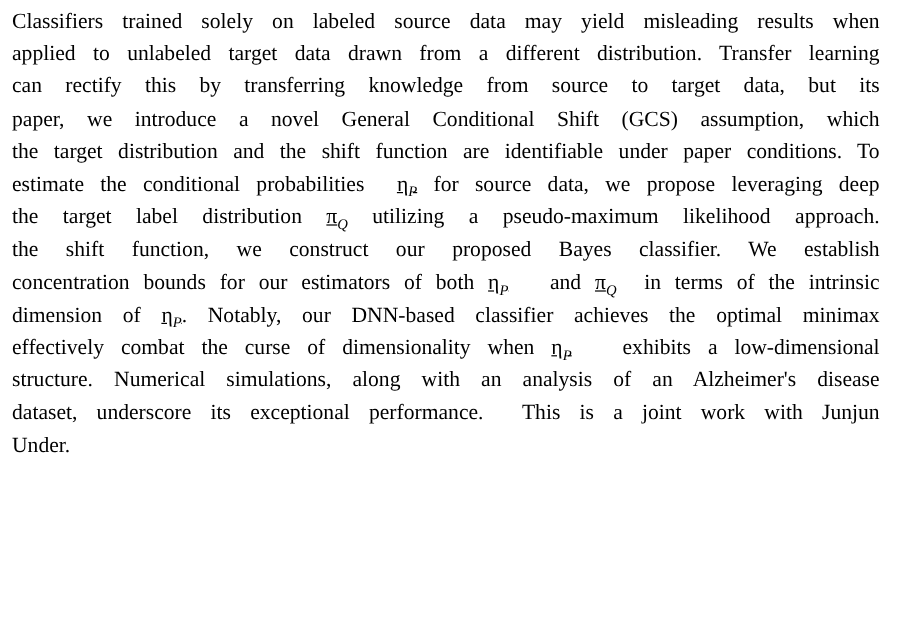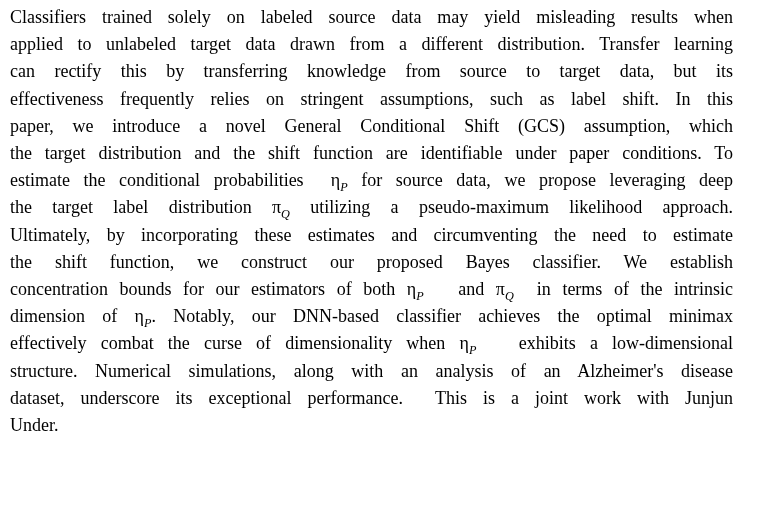--- a/index.html
+++ b/index.html
@@ -27,40 +27,39 @@
     text-align: justify;
     text-align-last: justify;
   }
   .abstract .line.last {
     text-align-last: left;
   }
   .math {
     font-family: "Liberation Serif", "DejaVu Serif", serif;
     font-style: normal;
     white-space: nowrap;
+    text-decoration: underline;
   }
   .math sub {
     font-style: italic;
     font-size: 0.68em;
     line-height: 0;
   }
 </style>
 </head>
 <body>
 
 <div class="abstract">
     <div class="line">Classifiers trained solely on labeled source data may yield misleading results when</div>
     <div class="line">applied to unlabeled target data drawn from a different distribution. Transfer learning</div>
     <div class="line">can rectify this by transferring knowledge from source to target data, but its</div>
-    <div class="line">effectiveness frequently relies on stringent assumptions, such as label shift. In this</div>
     <div class="line">paper, we introduce a novel General Conditional Shift (GCS) assumption, which</div>
     <div class="line">the target distribution and the shift function are identifiable under paper conditions. To</div>
     <div class="line">estimate the conditional probabilities &nbsp;<span class="math">η<sub>P</sub></span> for source data, we propose leveraging deep</div>
     <div class="line">the target label distribution <span class="math">π<sub>Q</sub></span> utilizing a pseudo-maximum likelihood approach.</div>
-    <div class="line">Ultimately, by incorporating these estimates and circumventing the need to estimate</div>
     <div class="line">the shift function, we construct our proposed Bayes classifier. We establish</div>
     <div class="line">concentration bounds for our estimators of both <span class="math">η<sub>P</sub></span>&nbsp;&nbsp; and <span class="math">π<sub>Q</sub></span>&nbsp; in terms of the intrinsic</div>
     <div class="line">dimension of <span class="math">η<sub>P</sub></span>. Notably, our DNN-based classifier achieves the optimal minimax</div>
     <div class="line">effectively combat the curse of dimensionality when <span class="math">η<sub>P</sub></span>&nbsp;&nbsp; exhibits a low-dimensional</div>
     <div class="line">structure. Numerical simulations, along with an analysis of an Alzheimer's disease</div>
     <div class="line">dataset, underscore its exceptional performance. &nbsp;This is a joint work with Junjun</div>
     <div class="line last">Under.</div>
   </div>
 
 </body></html>

